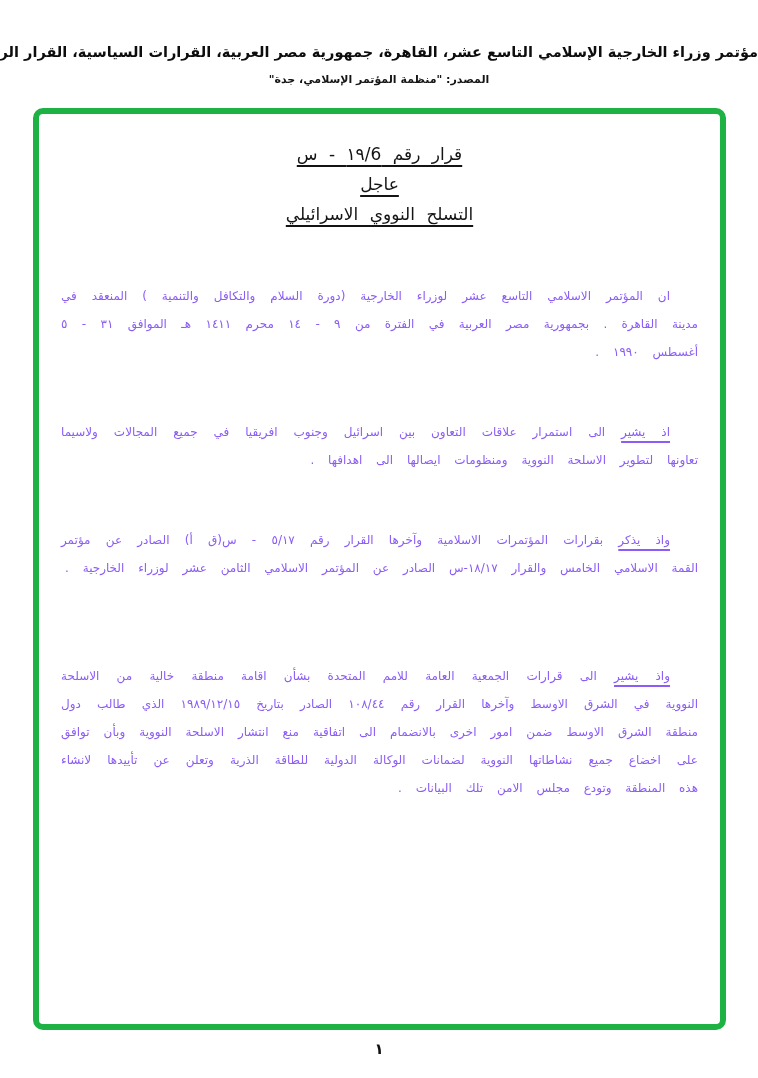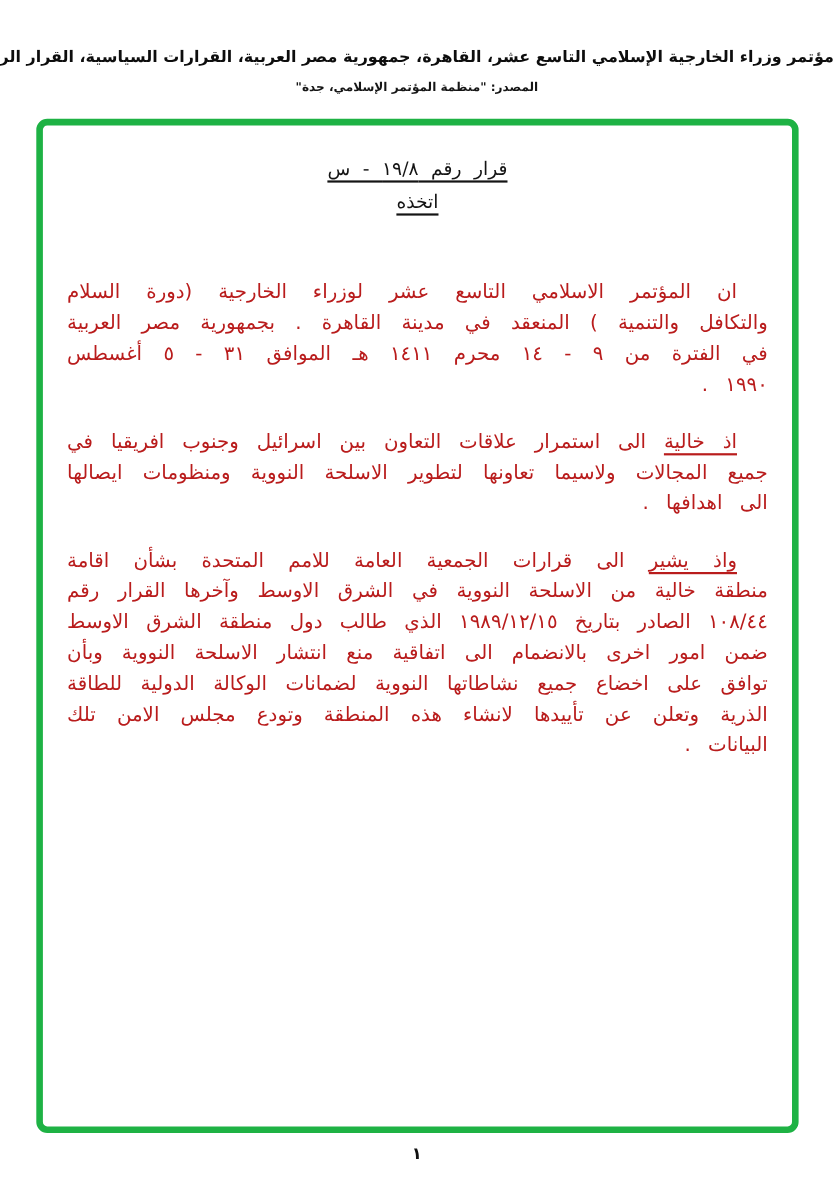--- a/index.html
+++ b/index.html
@@ -71,25 +71,25 @@
     display: inline-block;
     text-decoration: underline;
     text-underline-offset: 5px;
     text-decoration-thickness: 1.5px;
     word-spacing: 6px;
     margin-bottom: 9px;
   }
   .title-block .row { line-height: 21px; }
   .para {
     text-align: justify;
-    font-size: 18px;
+    font-size: 12px;
     line-height: 28px;
     word-spacing: 10px;
     margin: 0 0 24px 0;
-    color: #b91c1c;
+    color: #8b5cf6;
   }
   .para .lead {
     text-decoration: underline;
     text-underline-offset: 5px;
     text-decoration-thickness: 1.5px;
   }
   .indent { text-indent: 28px; }
   .h3 { min-height: 84px; }
   .h4 { min-height: 112px; }
   .h6 { min-height: 168px; }
@@ -111,28 +111,30 @@
 <div class="page">
 
   <div class="header-title">مؤتمر وزراء الخارجية الإسلامي التاسع عشر، القاهرة، جمهورية مصر العربية، القرارات السياسية، القرار الرقم ١٩/٨-س</div>
 
   <div class="header-source">المصدر:  "منظمة المؤتمر الإسلامي، جدة"</div>
 
   <div class="frame">
     <div class="doc">
 
       <div class="title-block">
-        <div class="row"><span class="title-line">قرار رقم ١٩/٨ - س</span></div>
-        <div class="row"><span class="title-line">اتخذه</span></div>
+        <div class="row"><span class="title-line">قرار رقم ١٩/6 - س</span></div>
+        <div class="row"><span class="title-line">عاجل</span></div>
+        <div class="row"><span class="title-line">التسلح النووي الاسرائيلي</span></div>
       </div>
 
       <p class="para indent h4"><span class="lead"></span><span>ان المؤتمر الاسلامي التاسع عشر لوزراء الخارجية (دورة السلام والتكافل والتنمية ) المنعقد في مدينة القاهرة . بجمهورية مصر العربية في الفترة من ٩ - ١٤ محرم ١٤١١ هـ الموافق ٣١ - ٥ أغسطس ١٩٩٠ .</span></p>
 
-      <p class="para indent h3"><span class="lead">اذ خالية</span><span> الى استمرار علاقات التعاون بين اسرائيل وجنوب افريقيا في جميع المجالات ولاسيما تعاونها لتطوير الاسلحة النووية ومنظومات ايصالها الى اهدافها .</span></p>
+      <p class="para indent h3"><span class="lead">اذ يشير</span><span> الى استمرار علاقات التعاون بين اسرائيل وجنوب افريقيا في جميع المجالات ولاسيما تعاونها لتطوير الاسلحة النووية ومنظومات ايصالها الى اهدافها .</span></p>
 
+      <p class="para indent h4"><span class="lead">واذ يذكر</span><span> بقرارات المؤتمرات الاسلامية وآخرها القرار رقم ٥/١٧ - س(ق أ) الصادر عن مؤتمر القمة الاسلامي الخامس والقرار ١٨/١٧-س الصادر عن المؤتمر الاسلامي الثامن عشر لوزراء الخارجية .</span></p>
 
 
 
       <p class="para indent h6"><span class="lead">واذ يشير</span><span> الى قرارات الجمعية العامة للامم المتحدة بشأن اقامة منطقة خالية من الاسلحة النووية في الشرق الاوسط وآخرها القرار رقم ١٠٨/٤٤ الصادر بتاريخ ١٩٨٩/١٢/١٥ الذي طالب دول منطقة الشرق الاوسط ضمن امور اخرى بالانضمام الى اتفاقية منع انتشار الاسلحة النووية وبأن توافق على اخضاع جميع نشاطاتها النووية لضمانات الوكالة الدولية للطاقة الذرية وتعلن عن تأييدها لانشاء هذه المنطقة وتودع مجلس الامن تلك البيانات .</span></p>
 
     </div>
   </div>
 
   <div class="page-number">١</div>
 

